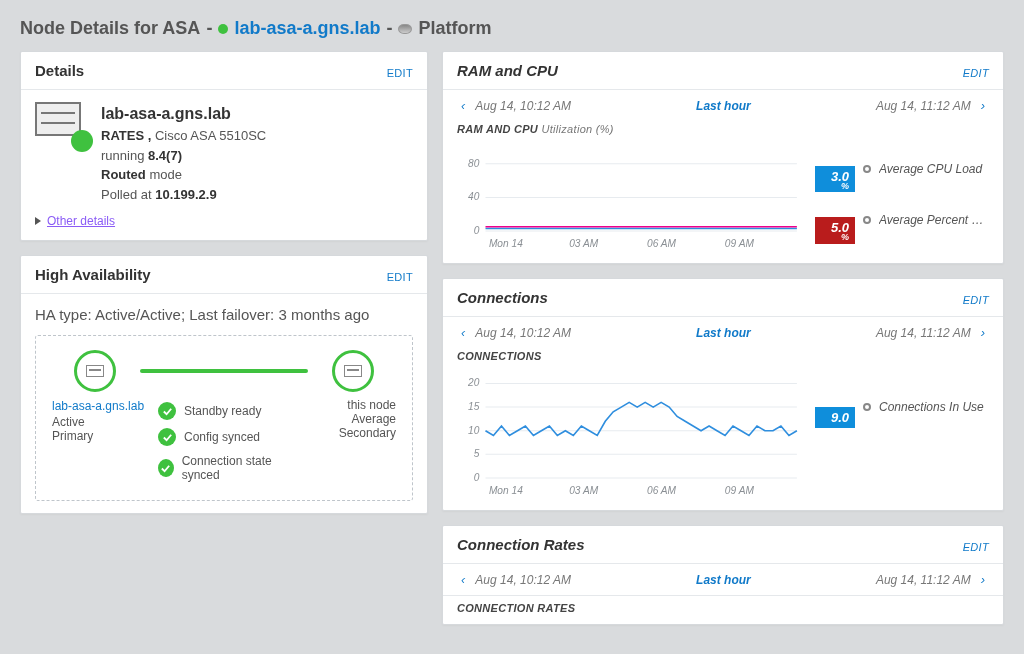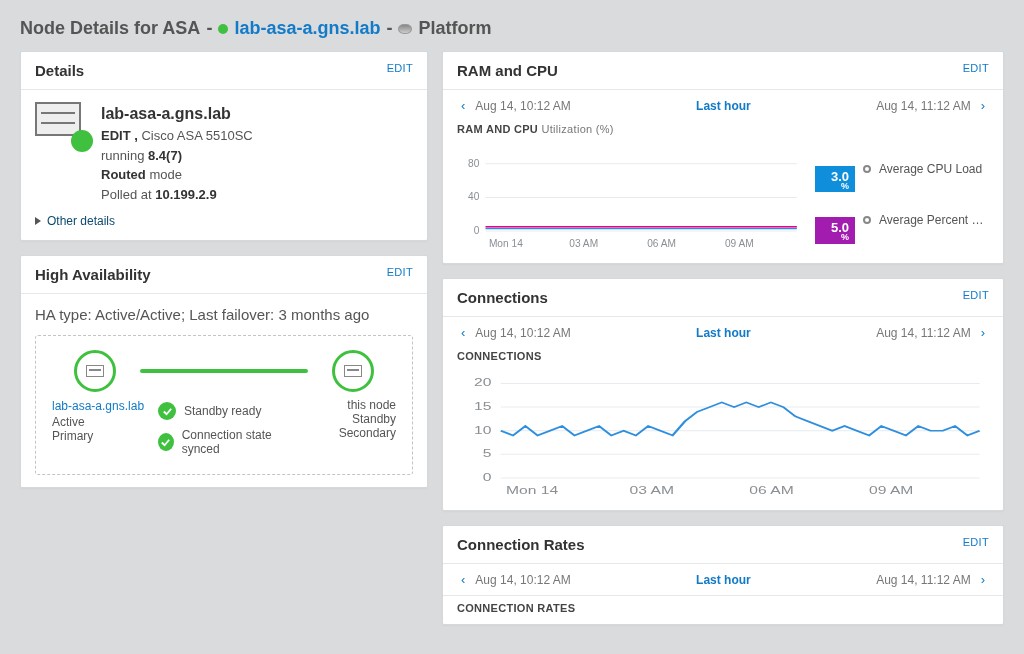--- a/index.html
+++ b/index.html
@@ -32,29 +32,29 @@
   .page-title .hostname { color: #117ac9; }
   .platform-icon {
     display: inline-block;
     width: 14px; height: 10px;
     background: linear-gradient(#888,#ccc);
     border-radius: 50%/60%;
     border: 1px solid #999;
   }
   .cols { display: flex; gap: 14px; align-items: flex-start; }
   .col-left { width: 408px; display: flex; flex-direction: column; gap: 14px; }
-  .col-right { flex: 1; display: flex; flex-direction: column; gap: 14px; }
+  .col-right { flex: 1; display: flex; flex-direction: column; gap: 14px; font-style: italic; }
   .card {
     background: #fff;
     border: 1px solid #d6d9dc;
     border-radius: 2px;
     box-shadow: 0 1px 2px rgba(0,0,0,0.04);
   }
   .card-header {
-    display: flex; justify-content: space-between; align-items: flex-start;
+    display: flex; justify-content: space-between; align-items: flex-end;
     padding: 10px 14px 10px 14px;
     border-bottom: 1px solid #e5e8eb;
   }
   .card-header h2 {
     margin: 0; font-size: 15px; font-weight: 700; color: #333;
   }
   .edit-link { color: #117ac9; font-size: 11px; letter-spacing: 0.3px; cursor: pointer; }
   .card-body { padding: 12px 14px; }
 
   
@@ -74,22 +74,22 @@
     position: absolute; right: -6px; bottom: -6px;
     width: 22px; height: 22px; border-radius: 50%;
     background: #3fc13f;
   }
   .details-text { flex: 1; line-height: 1.5; color: #555; }
   .details-text .hostname { font-size: 16px; font-weight: 700; color: #333; }
   .details-text .line2 { color: #555; }
   .details-text .line2 .admin { font-weight: 600; color: #333; }
   .details-text .bold { font-weight: 700; color: #333; }
   .other-details {
-    margin-top: 10px; color: #0c4a6e; font-size: 12px;
-    display: flex; align-items: center; gap: 6px; cursor: pointer;
+    margin-top: 10px; color: #8b5cf6; font-size: 12px;
+    display: flex; align-items: center; gap: 6px; cursor: pointer; text-decoration: underline;
   }
   .tri-right {
     width: 0; height: 0;
     border-top: 4px solid transparent;
     border-bottom: 4px solid transparent;
     border-left: 6px solid #555;
   }
 
   
   .ha-meta { color: #555; font-size: 15px; margin-bottom: 12px; }
@@ -157,21 +157,21 @@
   .legend { width: 174px; font-size: 12px; color: #555; }
   .legend-row { display: flex; align-items: center; gap: 8px; margin: 4px 0; }
   .badge {
     color: #fff; font-weight: 700; font-size: 13px;
     padding: 3px 6px; min-width: 40px; text-align: right;
     position: relative;
     margin-top: 21px;
   }
   .badge .unit { font-size: 9px; display: block; line-height: 0.6; text-align: right; }
   .badge-blue { background: #0f8edb; }
-  .badge-pink { background: #a21caf; }
+  .badge-pink { background: #b91c1c; }
   .dot-after {
     width: 8px; height: 8px; border-radius: 50%; background: #fff; border: 2px solid #888;
   }
   .legend-label { flex: 1; white-space: nowrap; overflow: hidden; text-overflow: ellipsis; }
 
   .section-divider { height: 1px; background: #e5e8eb; margin: 0 0 0 0; }
 
   .conn-rates-body .chart-title { padding-top: 6px; }
 </style>
 </head>
@@ -197,21 +197,21 @@
       </div>
       <div class="card-body">
         <div class="details-row">
           <div class="device-icon-wrap">
             <div class="device-icon"></div>
             <div class="device-status"></div>
           </div>
           <div class="details-text">
             <div class="hostname">lab-asa-a.gns.lab</div>
             <div class="line2">
-              <span class="admin">EDIT ,</span>
+              <span class="admin">RATES ,</span>
               <span>Cisco ASA 5510SC</span>
             </div>
             <div>
               <span>running</span>
               <span class="bold">8.4(7)</span>
             </div>
             <div>
               <span class="bold">Routed</span>
               <span>mode</span>
             </div>
@@ -266,26 +266,34 @@
                     </svg>
                   </span>
                 <span>Standby ready</span>
               </div>
               <div class="ha-status-item">
                 <span class="check-circ">
                     <svg viewBox="0 0 12 12">
                       <path d="M2 6 L5 9 L10 3" stroke="#fff" stroke-width="2" fill="none"></path>
                     </svg>
                   </span>
+                <span>Config synced</span>
+              </div>
+              <div class="ha-status-item">
+                <span class="check-circ">
+                    <svg viewBox="0 0 12 12">
+                      <path d="M2 6 L5 9 L10 3" stroke="#fff" stroke-width="2" fill="none"></path>
+                    </svg>
+                  </span>
                 <span>Connection state synced</span>
               </div>
             </div>
             <div class="ha-right-labels">
               <div class="italic">this node</div>
-              <div>Standby</div>
+              <div>Average</div>
               <div>Secondary</div>
             </div>
           </div>
         </div>
       </div>
     </div>
 
   </div>
 
   <div class="col-right">
@@ -380,20 +388,29 @@
               <text x="22" y="42.09090909090909" text-anchor="end" fill="#8a8f94" font-size="10">15</text>
               <line x1="28" x2="334" y1="15.454545454545453" y2="15.454545454545453" stroke="#e7ebef"></line>
               <text x="22" y="18.454545454545453" text-anchor="end" fill="#8a8f94" font-size="10">20</text>
               <text x="48" y="126" text-anchor="middle" fill="#8a8f94" font-size="10">Mon 14</text>
               <text x="124.5" y="126" text-anchor="middle" fill="#8a8f94" font-size="10">03 AM</text>
               <text x="201" y="126" text-anchor="middle" fill="#8a8f94" font-size="10">06 AM</text>
               <text x="277.5" y="126" text-anchor="middle" fill="#8a8f94" font-size="10">09 AM</text>
               <path d="M28.0 62.7 L35.8 67.5 L43.7 58.0 L51.5 67.5 L59.4 62.7 L67.2 58.0 L75.1 67.5 L82.9 62.7 L90.8 58.0 L98.6 67.5 L106.5 62.7 L114.3 67.5 L122.2 58.0 L130.0 62.7 L137.8 67.5 L145.7 53.3 L153.5 43.8 L161.4 39.1 L169.2 34.4 L177.1 39.1 L184.9 34.4 L192.8 39.1 L200.6 34.4 L208.5 39.1 L216.3 48.5 L224.2 53.3 L232.0 58.0 L239.8 62.7 L247.7 58.0 L255.5 62.7 L263.4 67.5 L271.2 58.0 L279.1 62.7 L286.9 67.5 L294.8 58.0 L302.6 62.7 L310.5 62.7 L318.3 58.0 L326.2 67.5 L334.0 62.7 " fill="none" stroke="#2f8ede" stroke-width="1.6"></path>
             </g>
           </svg>
+        <div class="legend">
+          <div class="legend-row" style="margin-top:18px;">
+            <span class="badge badge-blue">
+              <span>9.0</span>
+            </span>
+            <span class="dot-after"></span>
+            <span class="legend-label">Connections In Use</span>
+          </div>
+        </div>
       </div>
     </div>
 
     <div class="card">
       <div class="card-header">
         <h2>Connection Rates</h2>
         <span class="edit-link">EDIT</span>
       </div>
       <div class="time-bar">
         <div class="left-slot">

